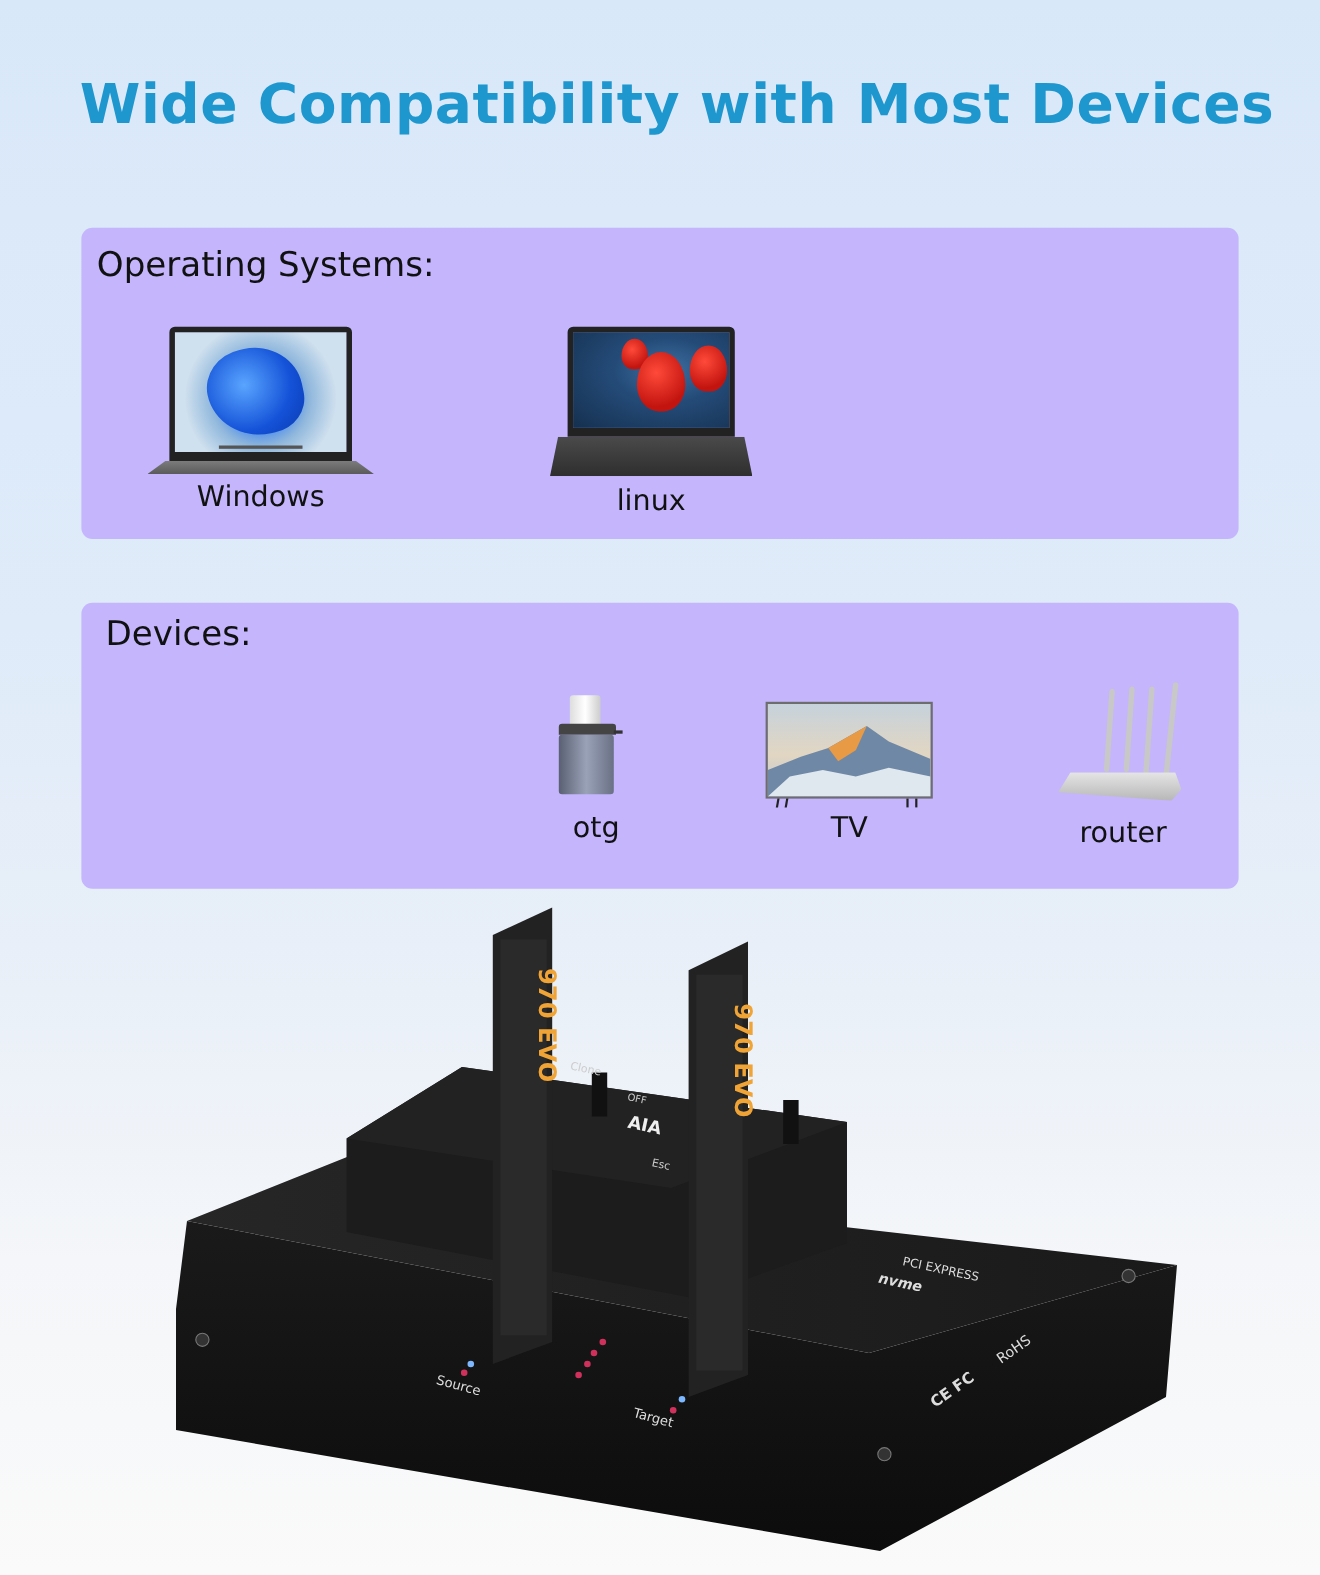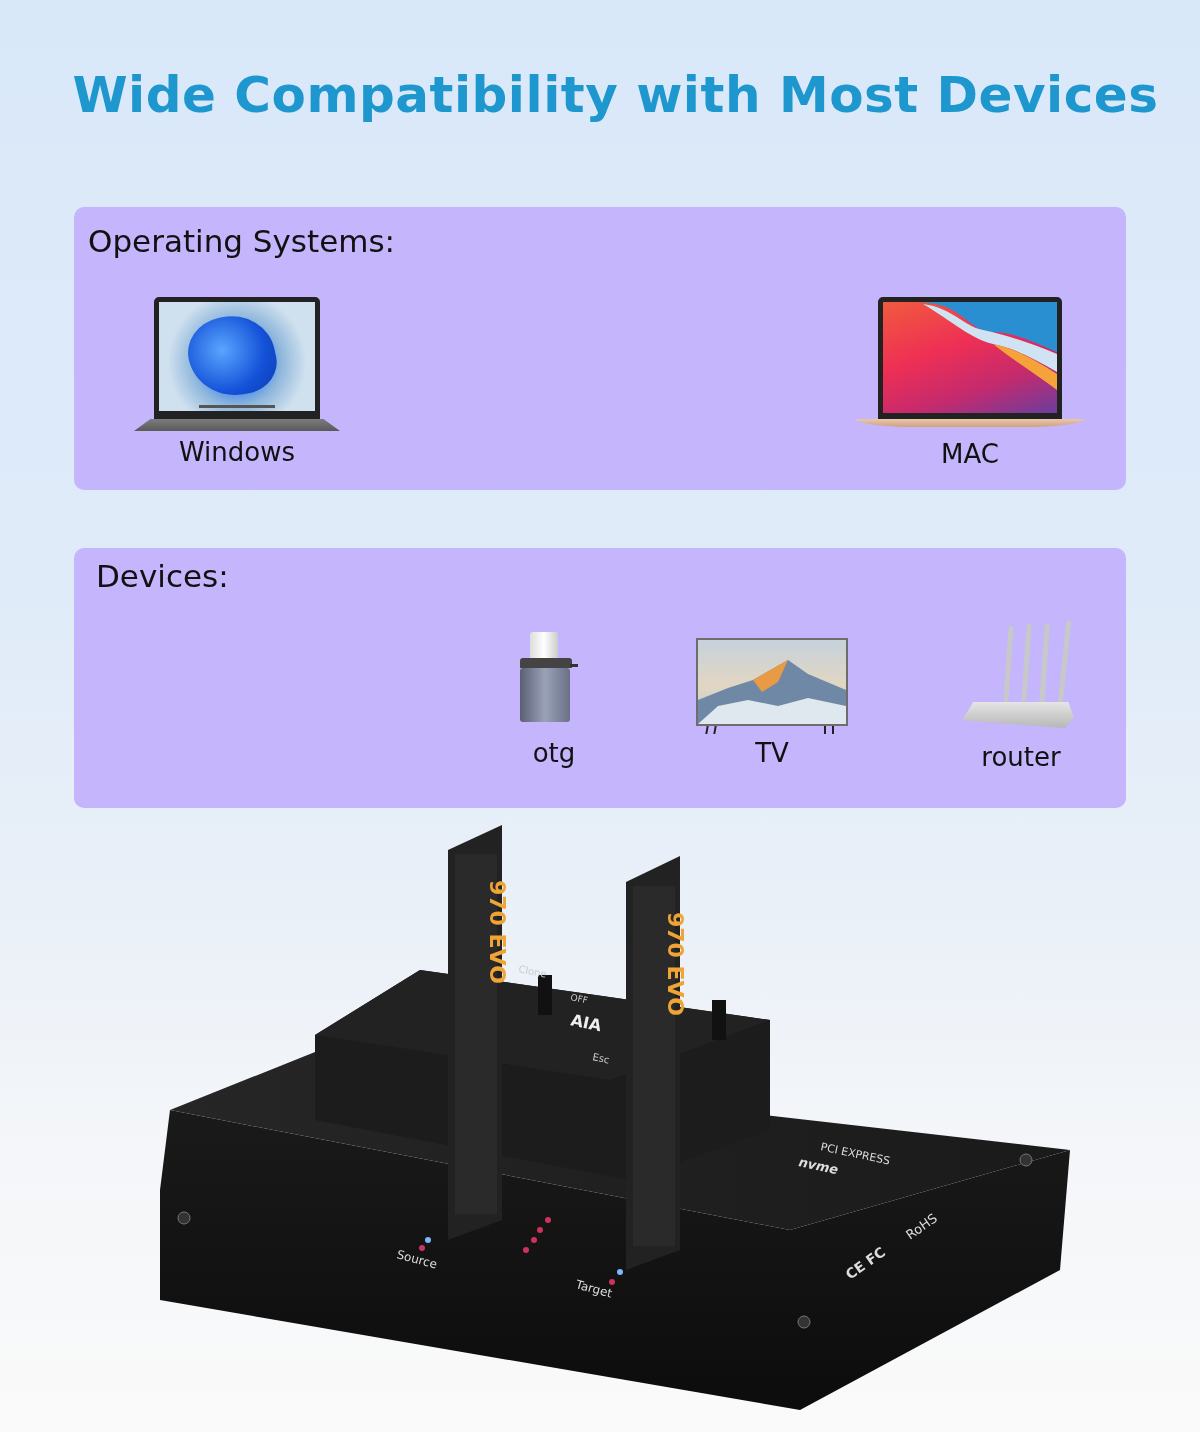--- a/index.html
+++ b/index.html
@@ -65,41 +65,39 @@
     <div>
       <div class="laptop-screen win-screen" style="left:20px; top:2px; width:166px; height:122px;">
         <div style="position:absolute; left:30px; top:14px; width:86px; height:80px; border-radius:45% 55% 40% 60%; background:radial-gradient(circle at 40% 40%, #5aa5ff, #1452d8 60%, #0a3ab0); transform:rotate(-12deg);"></div>
         <div style="position:absolute; left:40px; right:40px; bottom:3px; height:3px; background:#555;"></div>
       </div>
       <div class="laptop-base win-base" style="left:0; top:124px; width:206px; height:12px;"></div>
     </div>
     <div class="item-label" style="top:142px;">Windows</div>
   </div>
 
+  <div class="item" style="left:426px; top:88px; width:184px; height:180px;">
+    <div>
+      <div class="laptop-screen lin-screen" style="left:16px; top:2px; width:152px; height:100px;">
+        <div class="balloon" style="left:44px; top:6px; width:24px; height:28px;"></div>
+        <div class="balloon" style="left:58px; top:18px; width:44px; height:54px;"></div>
+        <div class="balloon" style="left:106px; top:12px; width:34px; height:42px;"></div>
+      </div>
+      <div class="laptop-base lin-base" style="left:0; top:102px; width:184px; height:36px;"></div>
+    </div>
+    <div class="item-label" style="top:146px;">linux</div>
+  </div>
 
-  <div class="item" style="left:782px; top:88px; width:228px; height:180px;">
-    <div>
-      <div class="laptop-screen mac-screen" style="left:22px; top:2px; width:184px; height:124px;">
-        <svg class="mac-wave" width="174" height="112" viewBox="0 0 174 112" style="left:0;top:0;">
-          <path d="M0 0 L174 0 L174 50 C150 40 130 30 110 30 C90 30 80 10 60 4 C40 -2 20 0 0 0 Z" fill="#2a8fd1"></path>
-          <path d="M40 2 C70 6 80 24 100 28 C120 32 145 40 174 52 L174 70 C150 56 130 46 110 42 C90 38 70 20 40 2 Z" fill="#cfe3f2"></path>
-          <path d="M110 42 C130 46 150 56 174 72 L174 88 C150 70 130 58 110 42 Z" fill="#f6a23a"></path>
-        </svg>
-      </div>
-      <div class="laptop-base mac-base" style="left:0; top:124px; width:228px; height:8px;"></div>
-    </div>
-    <div class="item-label" style="top:144px;">MAC</div>
-  </div>
 </div>
 
 <div class="panel panel-dev">
   <div class="panel-label">Devices:</div>
 
 
-  <div class="item" style="left:440px; top:80px; width:80px; height:150px;text-decoration:underline;">
+  <div class="item" style="left:428px; top:80px; width:80px; height:150px;text-decoration:underline;">
     <div>
       <div style="position:absolute; left:16px; top:4px; width:28px; height:28px; background:linear-gradient(90deg,#ddd,#fff,#ccc); border-radius:3px 3px 0 0;"></div>
       <div style="position:absolute; left:6px; top:30px; width:52px; height:10px; background:#444; border-radius:3px 3px 0 0;"></div>
       <div style="position:absolute; left:6px; top:40px; width:50px; height:54px; background:linear-gradient(90deg,#5a6072,#9aa2b8,#6a7185); border-radius:3px;"></div>
       <div style="position:absolute; left:56px; top:36px; width:8px; height:3px; background:#333;"></div>
     </div>
     <div class="item-label" style="top:110px; left:-20px; right:-20px;">otg</div>
   </div>
 
   <div class="item" style="left:884px; top:72px; width:126px; height:164px;">

